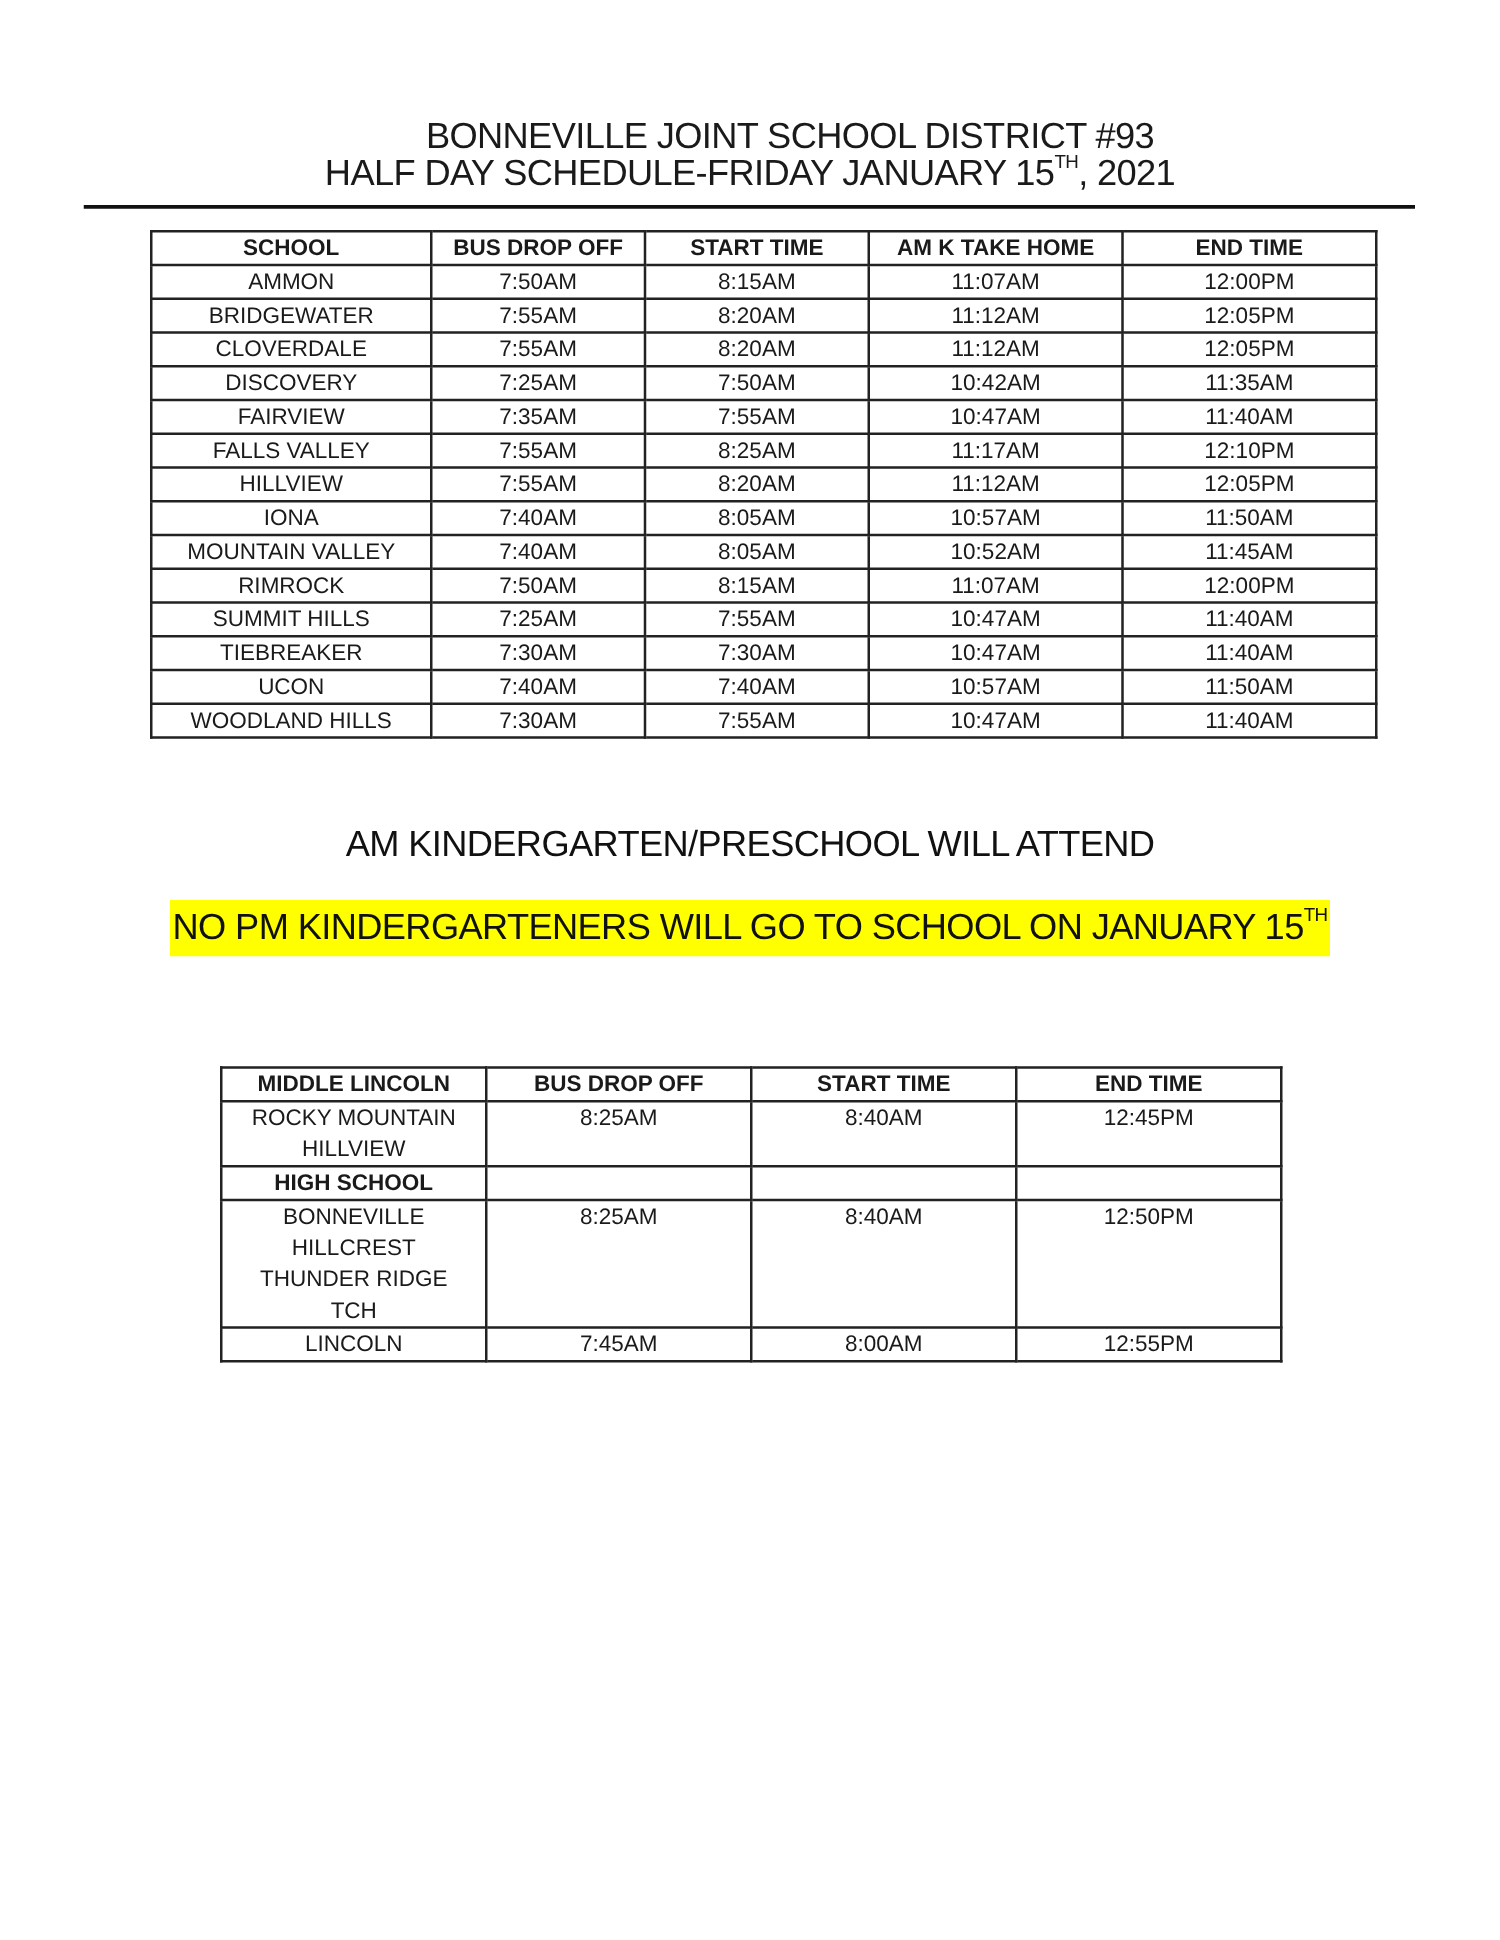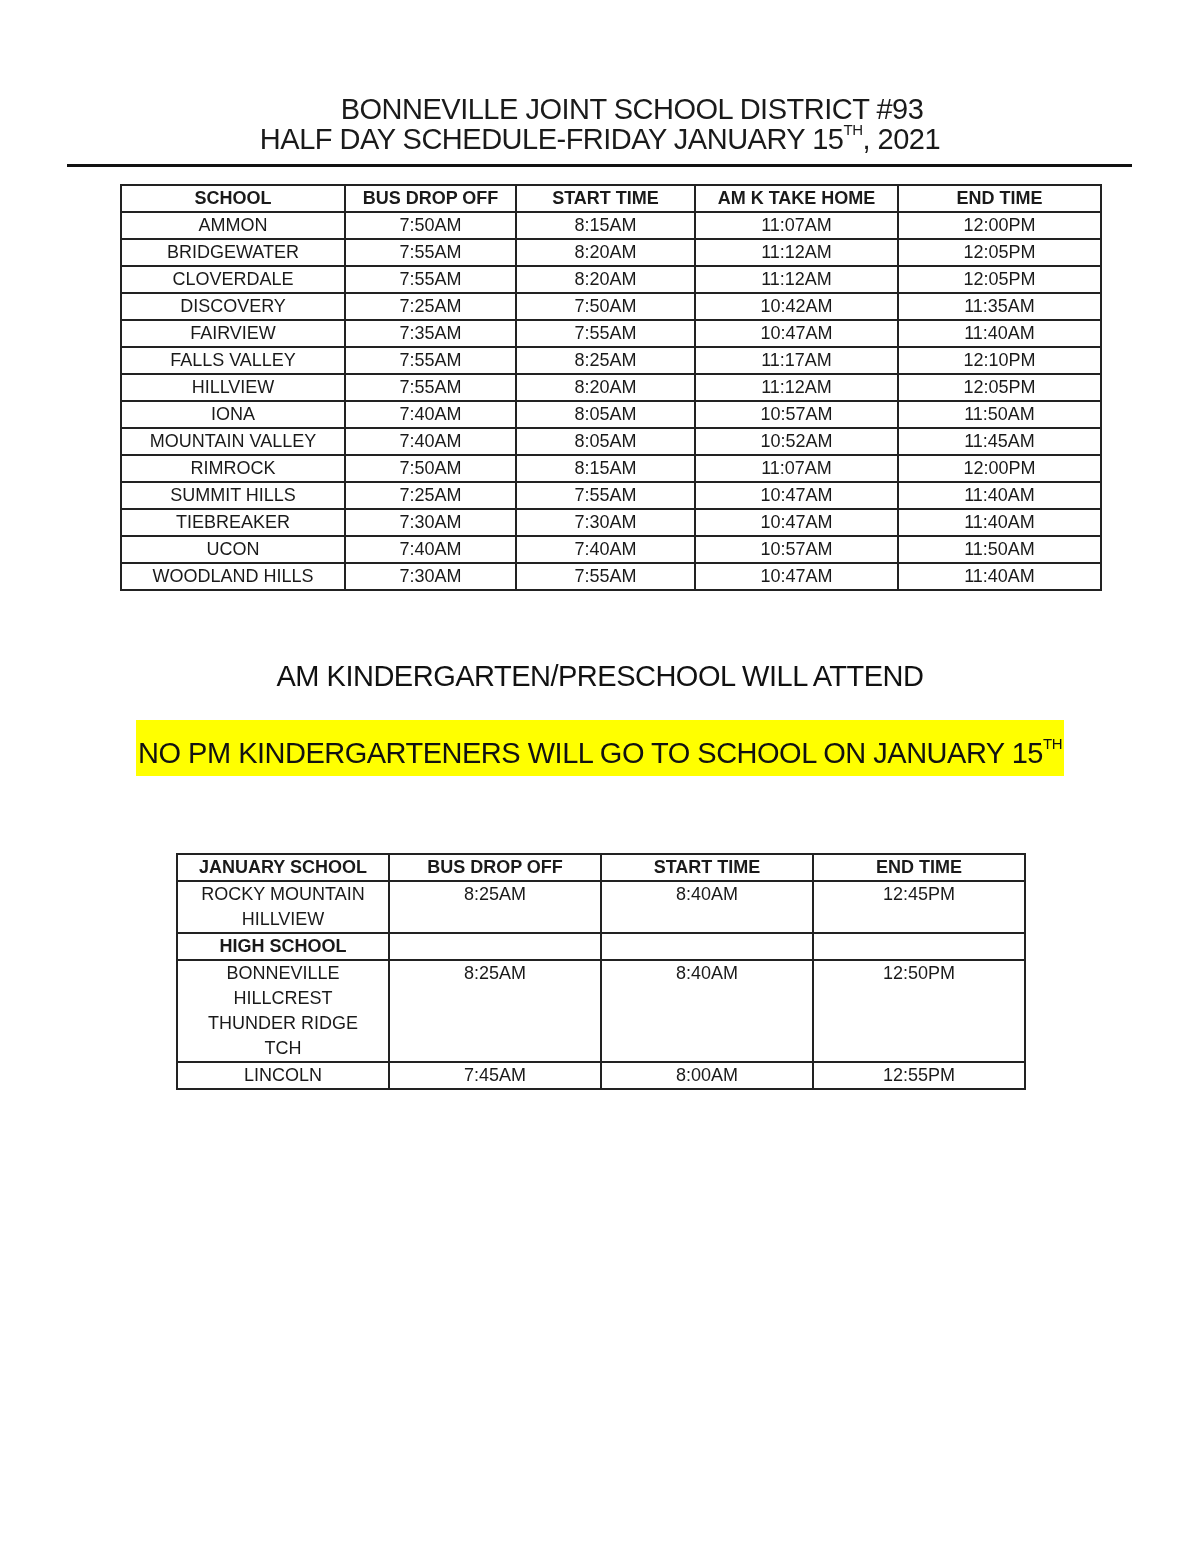--- a/index.html
+++ b/index.html
@@ -13,21 +13,21 @@
     table { border-collapse: collapse; position: absolute; table-layout: fixed; }
     td, th { border: 2px solid #222; text-align: center; font-size: 18px; padding: 0; line-height: 25px; color: #1a1a1a; }
     th { font-weight: bold; }
 
     #main-table { left: 120px; top: 184px; width: 980px; }
     #main-table td, #main-table th { height: 25px; }
 
     .note { position: absolute; left: 0; width: 1200px; text-align: center; }
     #note1 { top: 660px; font-size: 29px; letter-spacing: -0.5px; }
     #note2-wrap { top: 720px; }
-    #note2 { display: inline-block; background: #ffff00; font-size: 29px; padding: 15px 2px 6px 2px; letter-spacing: -0.5px; }
+    #note2 { display: inline-block; background: #ffff00; font-size: 29px; padding: 4px 2px 6px 2px; letter-spacing: -0.5px; }
     #note2 sup { font-size: 15px; vertical-align: 14px; }
 
     #secondary-table { left: 176px; top: 853px; width: 848px; }
     #secondary-table td, #secondary-table th { vertical-align: top; }
     .multi span { display: block; text-align: center; }
     .bold { font-weight: bold; margin-top: 48px; }
   </style>
 </head>
 <body>
 
@@ -167,21 +167,21 @@
 
 <table id="secondary-table">
   <colgroup>
     <col style="width:212px">
       <col style="width:212px">
       <col style="width:212px">
       <col style="width:212px">
   </colgroup>
   <thead>
     <tr>
-      <th>JANUARY SCHOOL</th>
+      <th>MIDDLE LINCOLN</th>
       <th>BUS DROP OFF</th>
       <th>START TIME</th>
       <th>END TIME</th>
     </tr>
   </thead>
   <tbody>
     <tr>
       <td class="multi">
         <span>ROCKY MOUNTAIN</span>
         <span>HILLVIEW</span>

